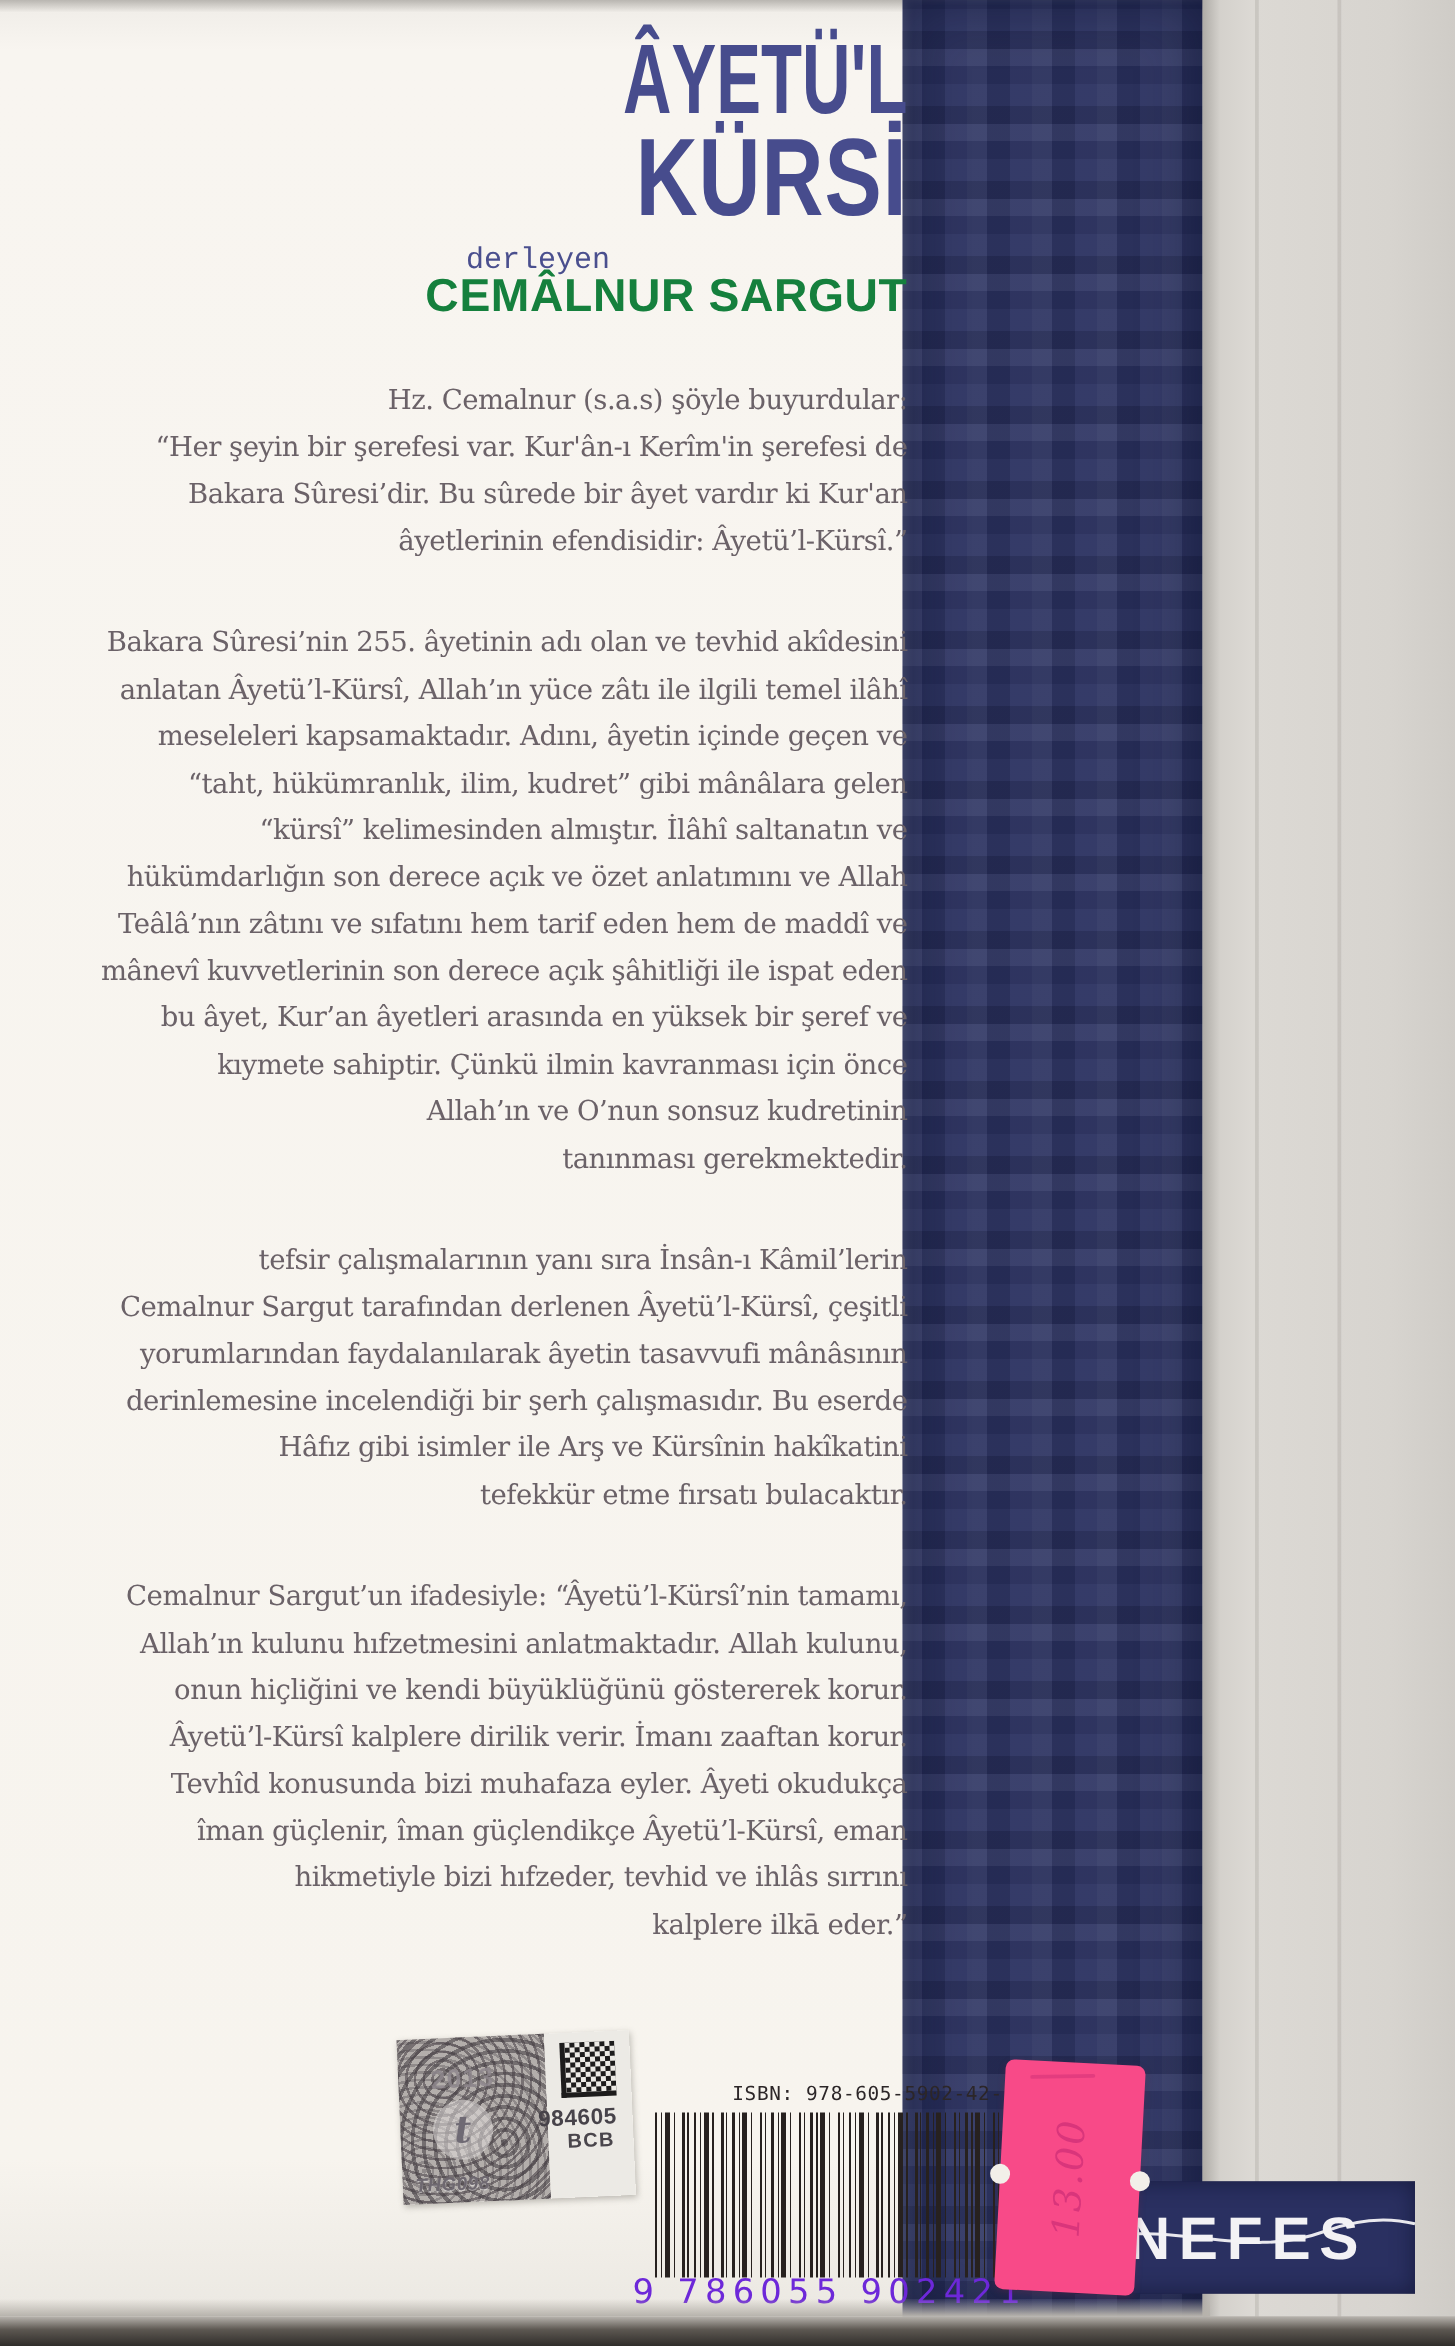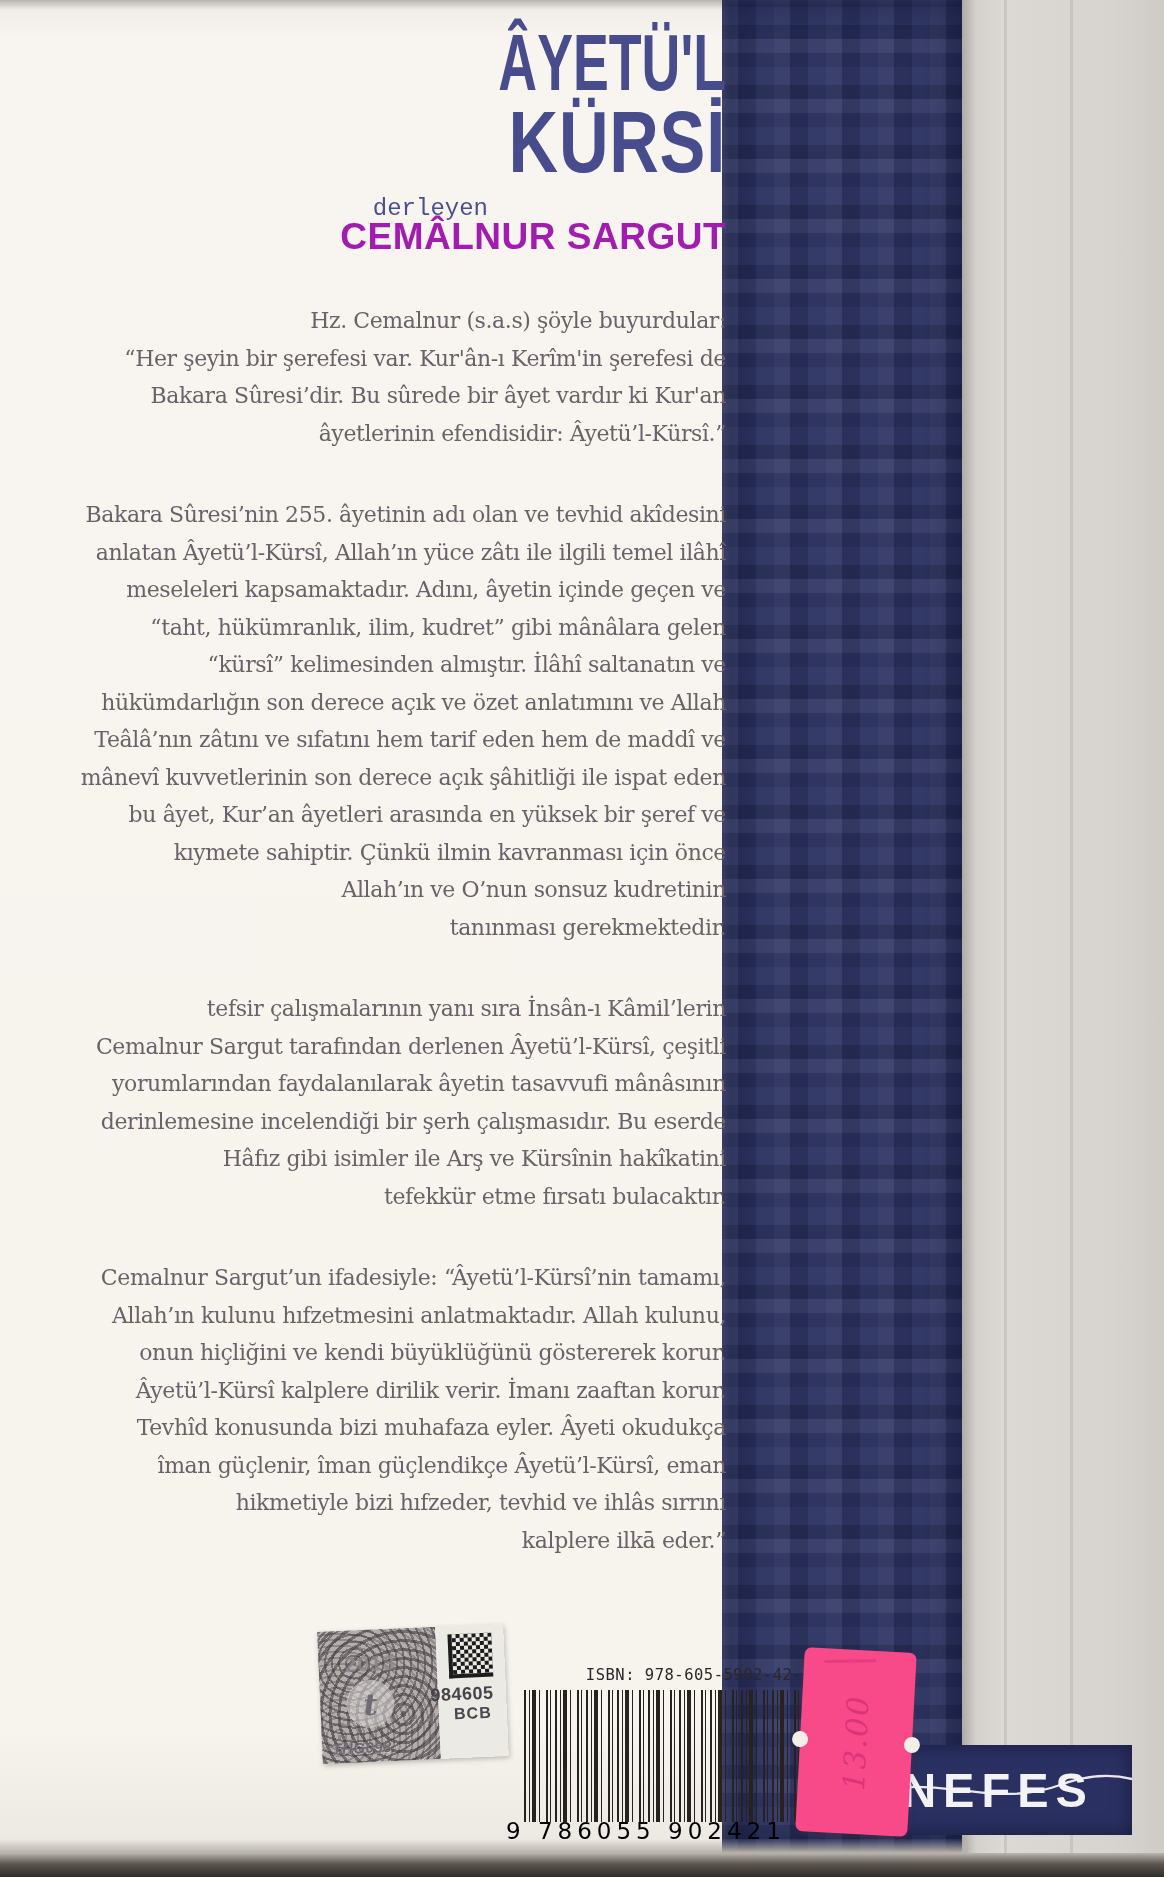--- a/index.html
+++ b/index.html
@@ -37,21 +37,21 @@
   
   .text-col{
     position:absolute;left:18px;top:0;width:722px;padding:26px 14px 0 34px;box-sizing:border-box;
     text-align:right;
   }
   .title-line{color:#474c8d;font-family:"Liberation Sans",sans-serif;font-weight:bold;white-space:nowrap;transform-origin:100% 50%;}
   .title-1{font-size:79px;line-height:74px;transform:scaleX(.68);}
   .title-2{font-size:88px;line-height:84px;transform:scaleX(.78);letter-spacing:1px;}
   .byline{color:#4a4f8e;font-family:Liberation Mono, monospace;font-size:24px;line-height:22px;
     padding-right:238px;margin-top:14px;text-align:right;}
-  .author{color:#a21caf;font-family:"Liberation Sans",sans-serif;font-weight:bold;font-size:37px;line-height:38px;
+  .author{color:#15803d;font-family:"Liberation Sans",sans-serif;font-weight:bold;font-size:37px;line-height:38px;
     letter-spacing:.5px;margin-top:-2px;white-space:nowrap;}
   .blurb{margin-top:46px;}
   .para{margin-bottom:44px;color:#6b6268;font-size:22px;letter-spacing:-0.4px;}
   .para > div{display:flex;justify-content:flex-end;white-space:nowrap;line-height:37.5px;height:37.5px;}
   
   .bandrol{
     position:absolute;left:320px;top:1628px;width:186px;height:132px;transform:rotate(-2.5deg);
     box-shadow:1px 2px 5px rgba(80,76,70,.35);display:flex;
   }
   .bandrol .holo{
@@ -94,21 +94,21 @@
       repeating-linear-gradient(90deg,
         #27211f 0 2px, rgba(0,0,0,0) 2px 5px,
         #27211f 5px 6px, rgba(0,0,0,0) 6px 8px,
         #27211f 8px 12px, rgba(0,0,0,0) 12px 15px,
         #27211f 15px 16px, rgba(0,0,0,0) 16px 22px,
         #27211f 22px 24px, rgba(0,0,0,0) 24px 26px,
         #27211f 26px 27px, rgba(0,0,0,0) 27px 31px);
   }
   .barcode-digits{
     position:absolute;left:506px;top:1818px;width:320px;
-    color:#000000;font-family:"DejaVu Sans",sans-serif;font-size:23px;letter-spacing:5px;white-space:nowrap;
+    color:#6d28d9;font-family:"DejaVu Sans",sans-serif;font-size:27px;letter-spacing:5px;white-space:nowrap;
   }
   .nefes-box{
     position:absolute;left:860px;top:1745px;width:272px;height:90px;background:#2a3061;
     display:flex;align-items:center;justify-content:center;overflow:hidden;
     box-shadow:inset 0 0 18px rgba(5,8,30,.5);
   }
   .nefes-text{
     color:#f3f2f5;font-family:"Liberation Sans",sans-serif;font-weight:bold;font-size:47px;
     letter-spacing:7px;transform:scaleY(1.02);text-indent:4px;
   }

